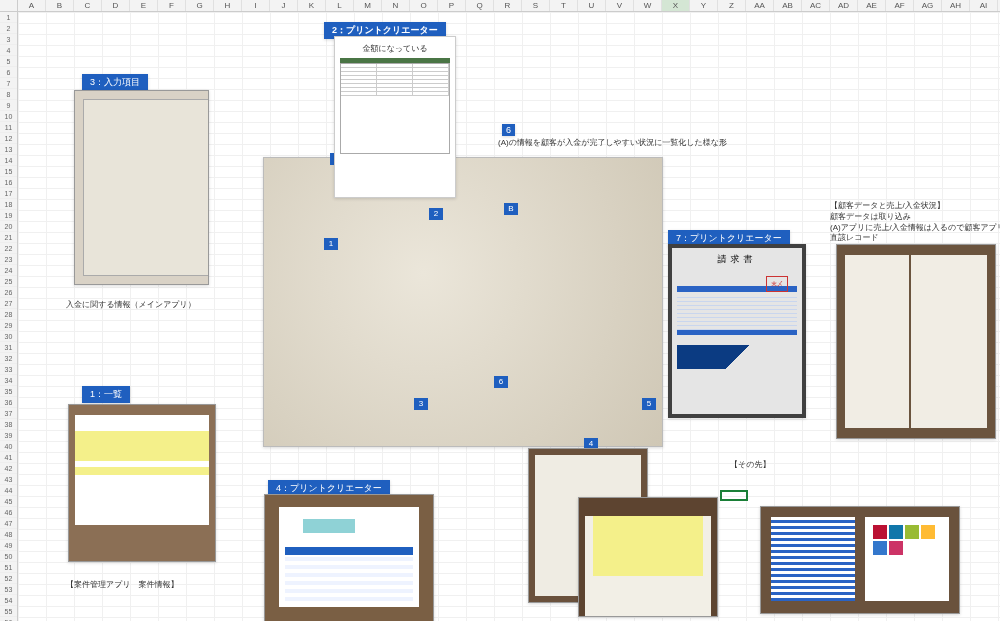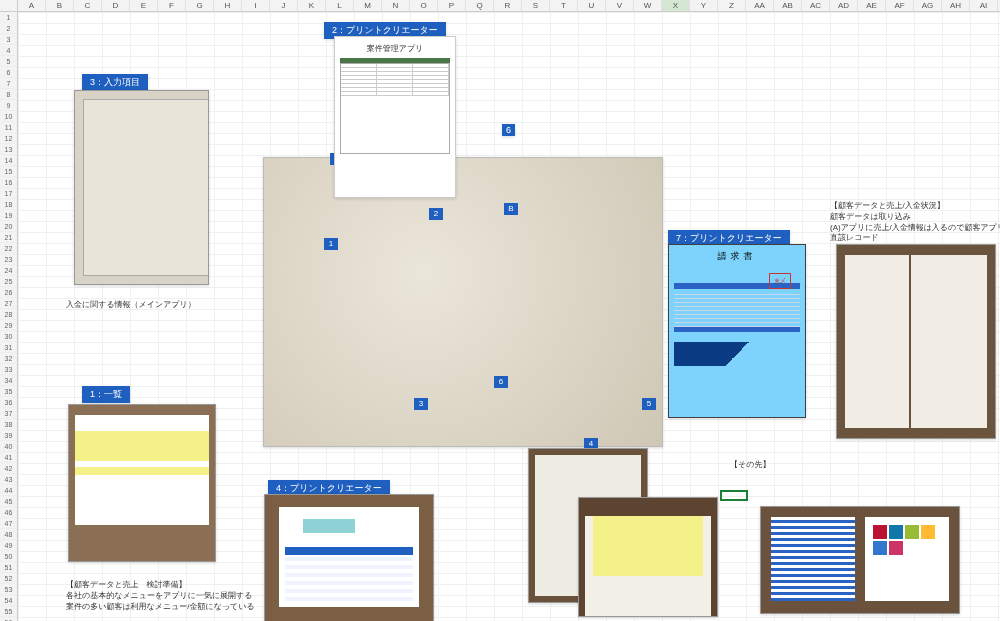--- a/index.html
+++ b/index.html
@@ -163,22 +163,22 @@
 .form-preview .tbl > div {
   border-right: 1px solid #ccc;
   border-bottom: 1px solid #ccc;
 }
 .form-preview .dark {
   background: #4a7545;
   height: 5px;
 }
 
 .invoice {
-  background: #7dd3fc;
-  border: 1px solid #404040;
+  background: #e5e5e5;
+  border: 4px solid #404040;
   padding: 5px;
   font-size: 7px;
 }
 .invoice .hd { text-align: center; letter-spacing: 4px; margin-bottom: 6px; font-size: 9px;}
 .invoice .stamp {
   position: absolute;
   top: 28px; right: 14px;
   width: 22px; height: 16px;
   border: 1px solid #c33;
   color: #c33;
@@ -454,28 +454,26 @@
       <div style="margin:0 6px;">
         <div style="height:6px; background:#fff;"></div>
         <div class="yellow-rows" style="height:30px;"></div>
         <div style="height:6px; background:#fff;"></div>
         <div class="yellow-rows" style="height:8px;"></div>
         <div style="height:50px; background:#fff;"></div>
       </div>
     </div>
 
     <div class="obj" style="left:48px; top:568px; width:230px; box-shadow:none;">
-      <div class="text-title">【顧客データと売上　検討準備】</div>
-      <div class="text-block">各社の基本的なメニューをアプリに一気に展開する
-案件の多い顧客は利用なメニュー/金額になっている</div>
-    </div>
-
-    <div class="obj blue-label" style="left:306px; top:10px;">2：プリントクリエーター</div>
+      <div class="text-title">【案件管理アプリ　案件情報】</div>
+    </div>
+
+    <div class="obj blue-label" style="left:306px; top:10px;font-weight:bold;">2：プリントクリエーター</div>
     <div class="obj form-preview" style="left:316px; top:24px; width:122px; height:162px;">
-      <div class="title">案件管理アプリ</div>
+      <div class="title">金額になっている</div>
       <div class="dark"></div>
       <div class="tbl">
         <div></div>
           <div></div>
           <div></div>
         <div></div>
           <div></div>
           <div></div>
         <div></div>
           <div></div>
@@ -492,20 +490,21 @@
         <div></div>
           <div></div>
           <div></div>
         <div></div>
           <div></div>
           <div></div>
       </div>
     </div>
 
     <div class="obj blue-label" style="left:484px; top:112px; padding:1px 4px;">6</div>
+    <div class="obj text-block" style="left:480px; top:126px; width:260px; box-shadow:none;">(A)の情報を顧客が入金が完了しやすい状況に一覧化した様な形</div>
 
     <div class="obj blue-label" style="left:250px; top:468px;">4：プリントクリエーター</div>
     <div class="obj photo" style="left:246px; top:482px; width:170px; height:128px; background:#7a5f44;">
       <div style="margin:12px 14px; background:#fff; height:100px; position:relative;">
         <div style="position:absolute; top:12px; left:24px; width:52px; height:14px; background:#8fd2d6;"></div>
         <div style="position:absolute; top:40px; left:6px; right:6px; height:8px; background:#1f5fbf;"></div>
         <div style="position:absolute; top:50px; left:6px; right:6px; bottom:6px; background:repeating-linear-gradient(0deg,#eef3ff 0 4px,#fff 4px 8px);"></div>
       </div>
     </div>
 

